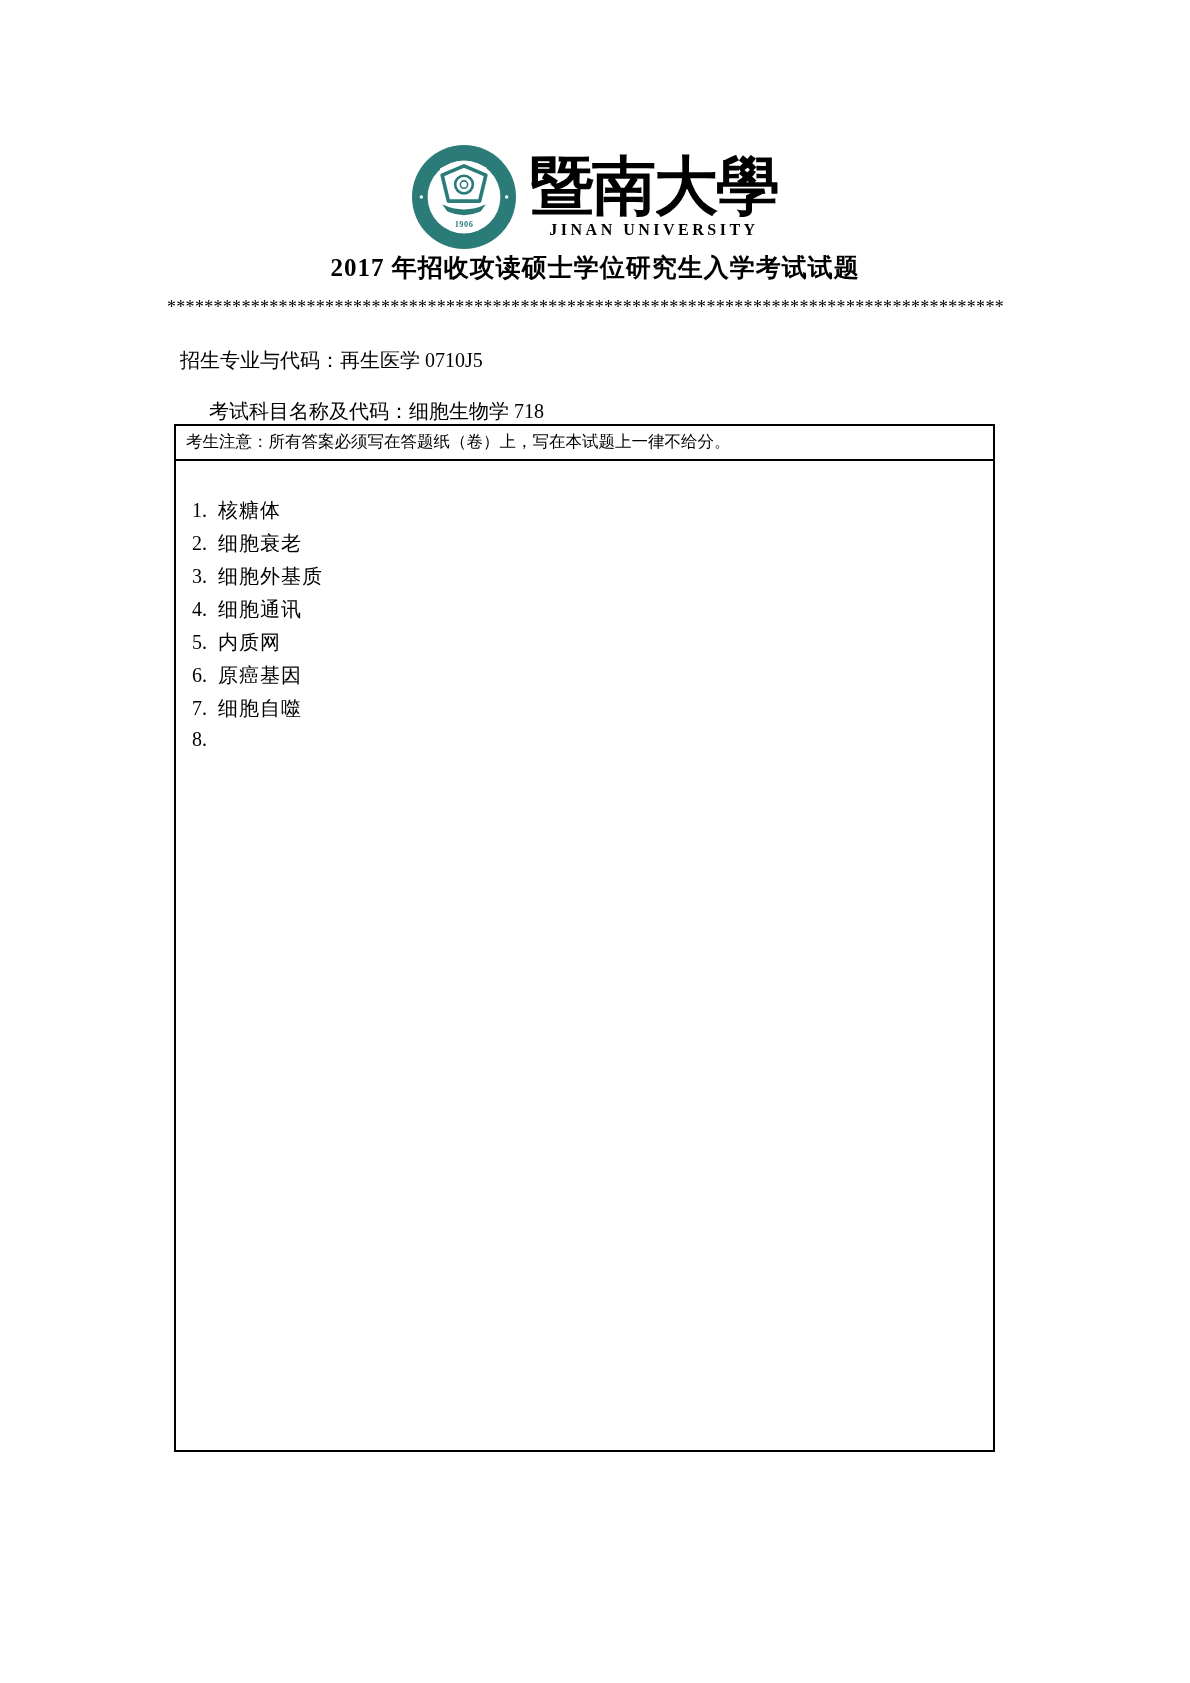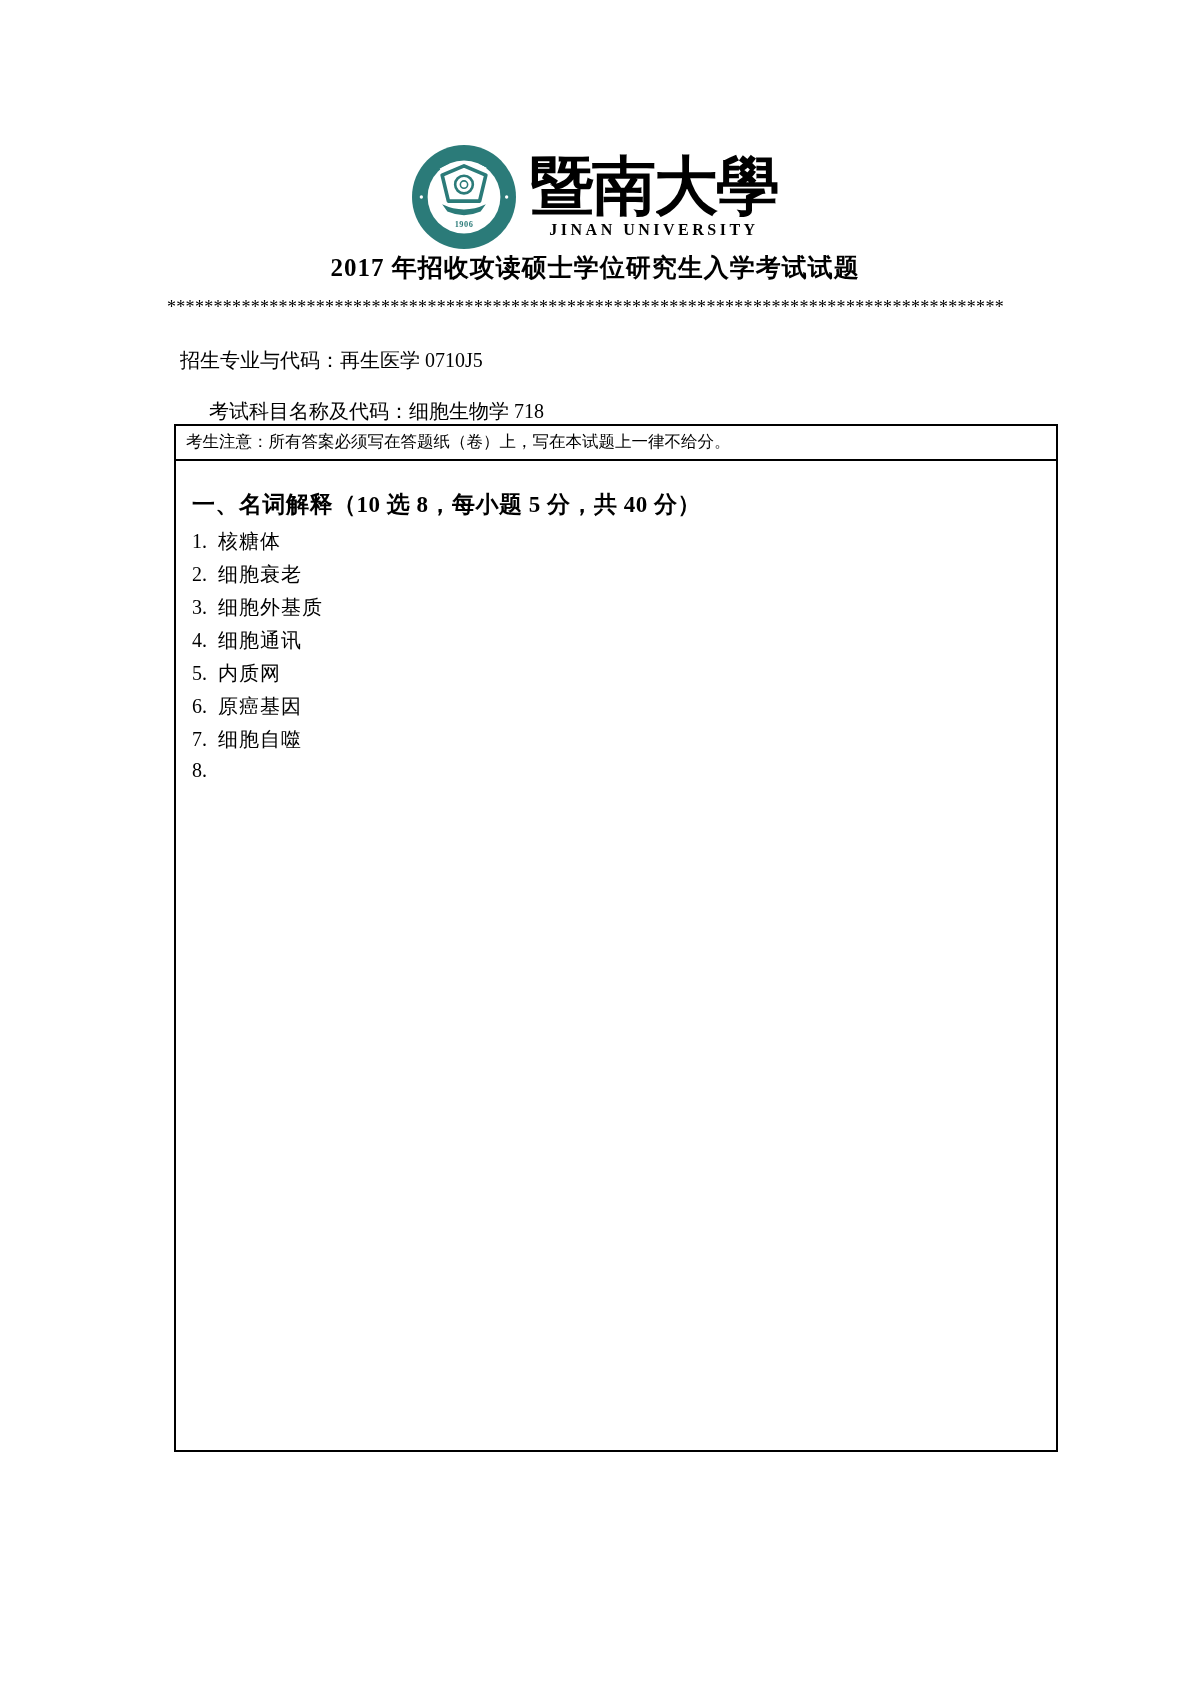--- a/index.html
+++ b/index.html
@@ -71,21 +71,21 @@
     white-space: nowrap;
   }
   .meta-line.major   { top: 347px; }
   .meta-line.subject { top: 398px; margin-left: 29px; }
 
   
   .exam-box {
     position: absolute;
     left: 174px;
     top: 424px;
-    width: 884px;
+    width: 821px;
     height: 1028px;
     border: 2px solid #000000;
     box-sizing: border-box;
     background: #ffffff;
   }
   .notice-row {
     border-bottom: 2px solid #000000;
     padding: 5px 10px 6px 10px;
     font-size: 16.5px;
     white-space: nowrap;
@@ -151,21 +151,20 @@
   <div class="meta-line major">
     <span>招生专业与代码：</span><span>再生医学  0710J5</span>
   </div>
   <div class="meta-line subject">
     <span>考试科目名称及代码：</span><span>细胞生物学  718</span>
   </div>
 
   <div class="exam-box">
     <div class="notice-row">考生注意：所有答案必须写在答题纸（卷）上，写在本试题上一律不给分。</div>
     <div class="box-content">
-      <div class="section-heading">一、名词解释（10 选 8，每小题 5 分，共 40 分）</div>
       <div class="term-list">
         <div class="term-row">
           <span class="term-num">1.</span>
           <span class="term-text">核糖体</span>
         </div>
         <div class="term-row">
           <span class="term-num">2.</span>
           <span class="term-text">细胞衰老</span>
         </div>
         <div class="term-row">

